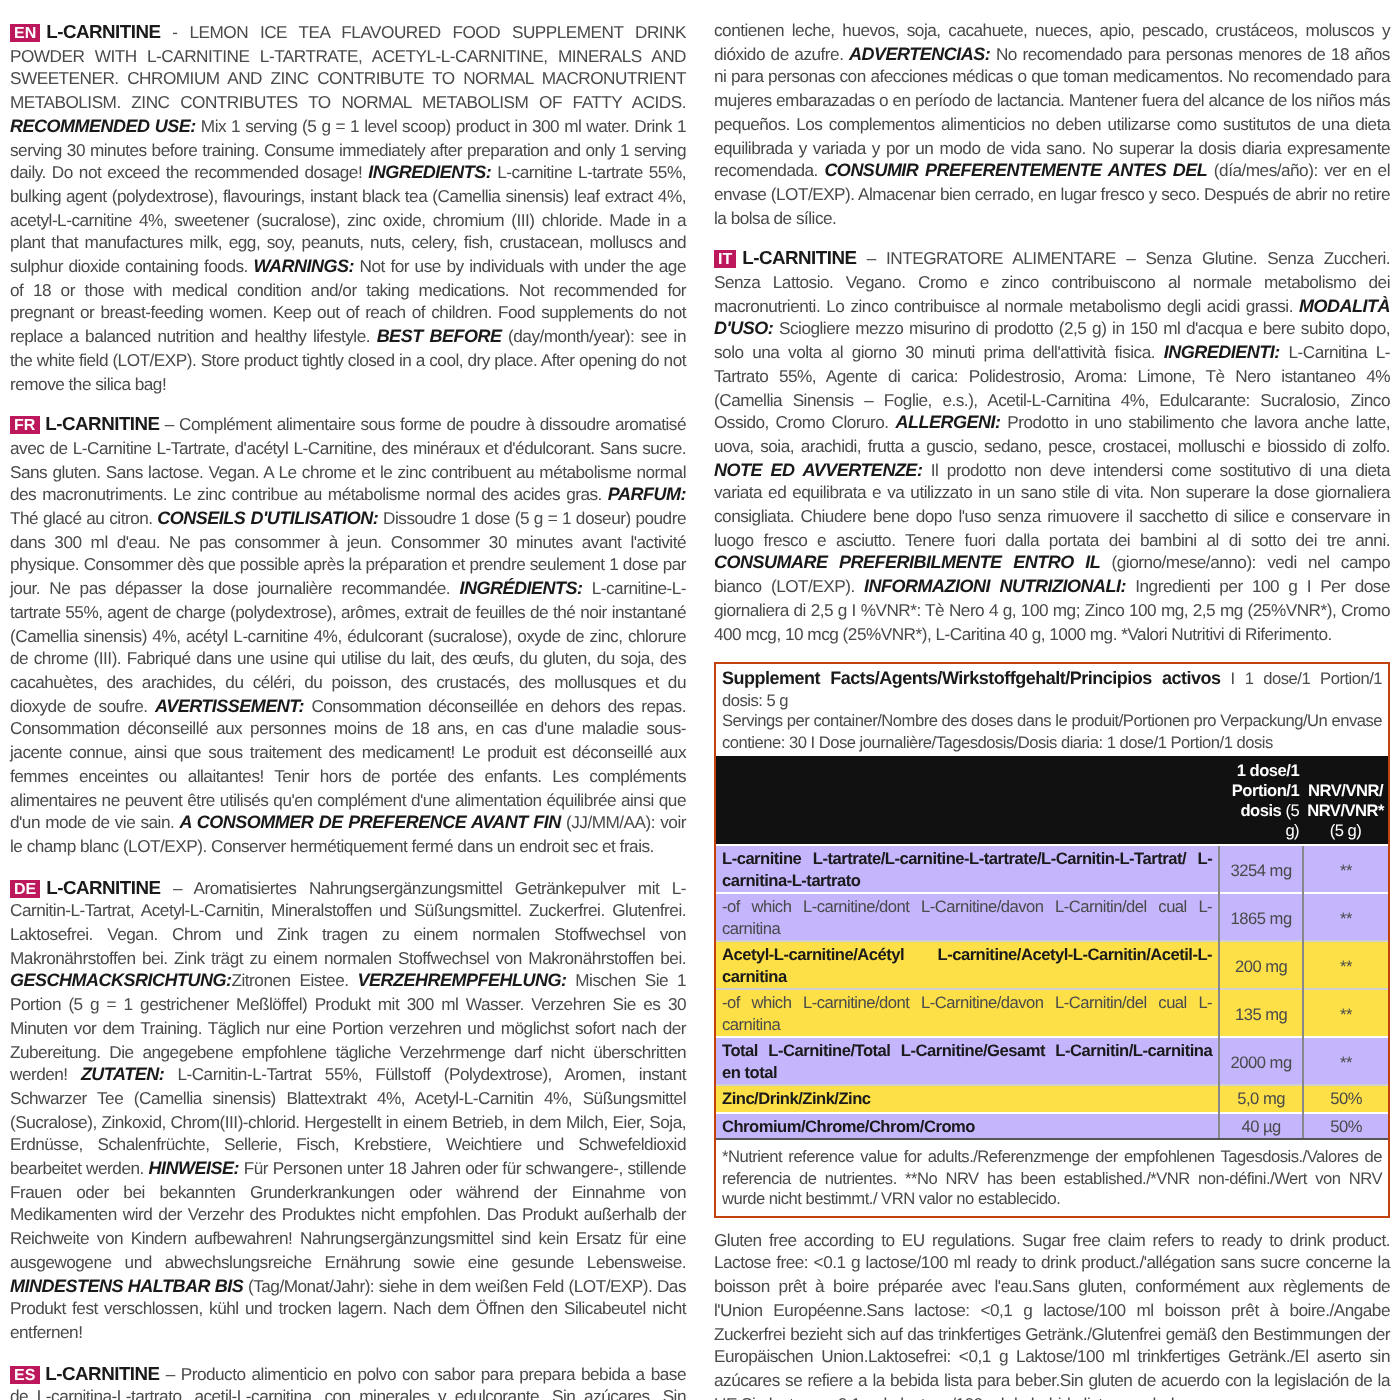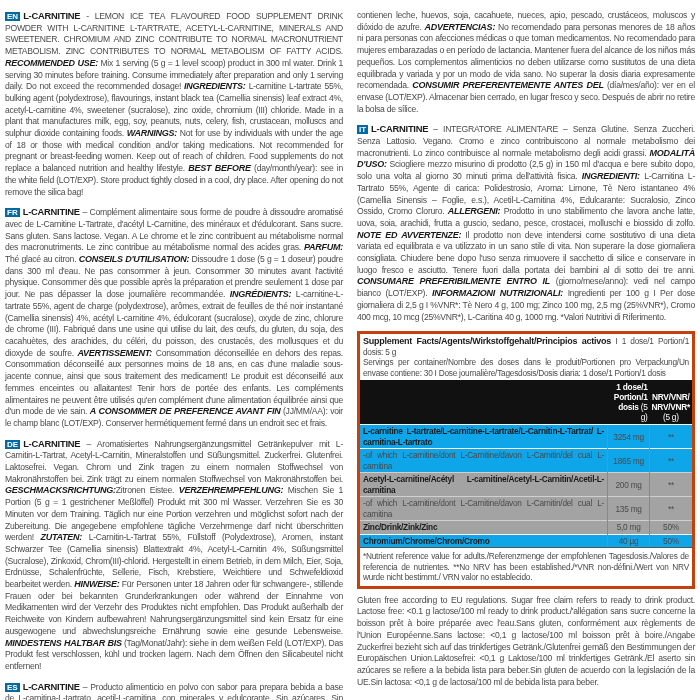--- a/index.html
+++ b/index.html
@@ -16,50 +16,50 @@
     top: 10px;
     width: 338px;
     text-align: justify;
     letter-spacing: -0.25px;
   }
   .col.left { left: 5px; }
   .col.right { left: 357px; }
   .sec { margin-bottom: 8px; }
   .badge {
     display: inline-block;
-    background: #0369a1;
+    background: #be185d;
     color: #fff;
     font-weight: bold;
     font-size: 8px;
     line-height: 9px;
     padding: 0 2px;
     margin-right: 3px;
     vertical-align: 0px;
     letter-spacing: 0;
   }
   .title { font-weight: bold; color: #1a1a1a; font-size: 9.4px; }
   b.kw { color: #1a1a1a; font-weight: bold; font-size: 9px; font-style: italic; }
   .facts {
-    border: 3px solid #c2410c;
+    border: 1px solid #c2410c;
     margin-top: 5px;
     margin-bottom: 6px;
     font-size: 8.3px;
     line-height: 10.5px;
   }
   .facts-head { padding: 2px 3px 2px 3px; }
   .facts-head .ft { font-weight: bold; color: #1a1a1a; font-size: 9px; }
   table { border-collapse: collapse; width: 100%; }
   thead tr { background: #111; color: #fff; }
   thead th { font-weight: bold; text-align: center; padding: 2px 2px; vertical-align: bottom; line-height: 10px; }
   thead th .light { font-weight: normal; }
   td { padding: 1px 3px; border-top: 1px solid #fff; vertical-align: middle; }
   td.v, td.n { text-align: center; border-left: 1px solid #888; width: 42px; }
   td.n { width: 40px; }
-  tr.gray { background: #0ea5e9; border-radius: 10px; }
-  tr.white { background: #a3a3a3; }
+  tr.gray { background: #c4b5fd; border-radius: 10px; }
+  tr.white { background: #fde047; }
   tr.white td { border-top: 1px solid #d0d0d0; }
   td.bold { font-weight: bold; color: #1a1a1a; }
   .foot { padding: 3px 3px; border-top: 1px solid #555; text-align: justify; }
   .note { margin-bottom: 5px; }
 </style>
 </head>
 <body>
 
 <div class="col left">
   <div class="sec">
@@ -109,20 +109,25 @@
           <tr class="white">
             <td class="bold">Acetyl-L-carnitine/Acétyl L-carnitine/Acetyl-L-Carnitin/Acetil-L-carnitina</td>
             <td class="v">200 mg</td>
             <td class="n">**</td>
           </tr>
           <tr class="white">
             <td class="">-of which L-carnitine/dont L-Carnitine/davon L-Carnitin/del cual L-carnitina</td>
             <td class="v">135 mg</td>
             <td class="n">**</td>
           </tr>
+          <tr class="gray">
+            <td class="bold">Total L-Carnitine/Total L-Carnitine/Gesamt L-Carnitin/L-carnitina en total</td>
+            <td class="v">2000 mg</td>
+            <td class="n">**</td>
+          </tr>
           <tr class="white">
             <td class="bold">Zinc/Drink/Zink/Zinc</td>
             <td class="v">5,0 mg</td>
             <td class="n">50%</td>
           </tr>
           <tr class="gray">
             <td class="bold">Chromium/Chrome/Chrom/Cromo</td>
             <td class="v">40 µg</td>
             <td class="n">50%</td>
           </tr>

